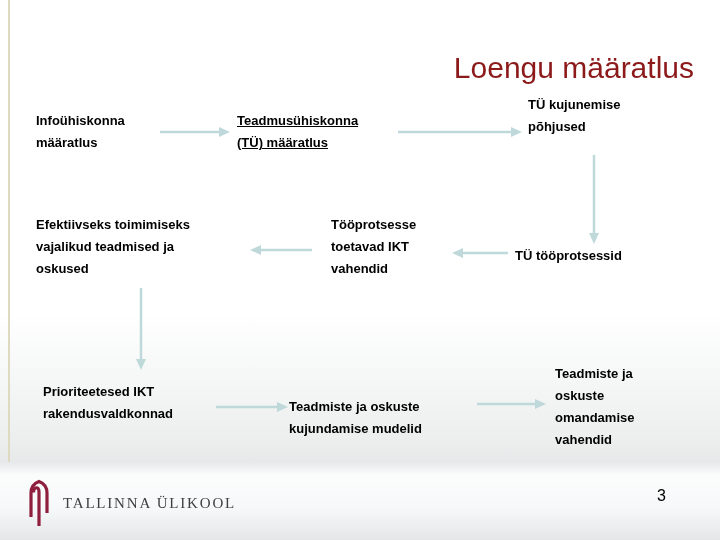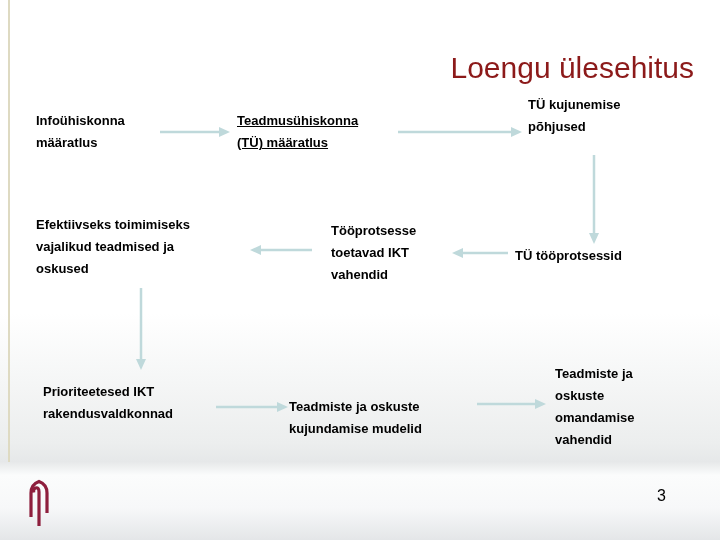--- a/index.html
+++ b/index.html
@@ -28,21 +28,21 @@
   }
   .node{
     position:absolute;
     font-size:13px;font-weight:bold;line-height:22px;color:#000;
     white-space:pre-line;
   }
   .n1{left:36px;top:110px;}
   .n2{left:237px;top:110px;text-decoration:underline;}
   .n3{left:528px;top:94px;}
   .n4{left:36px;top:214px;}
-  .n5{left:331px;top:214px;margin-top:6px;}
+  .n5{left:331px;top:214px;}
   .n6{left:515px;top:245px;}
   .n7{left:43px;top:381px;}
   .n8{left:289px;top:396px;}
   .n9{left:555px;top:363px;}
   .arrows{position:absolute;left:0;top:0;}
   .footer-logo{
     position:absolute;left:27px;top:479px;width:230px;height:50px;
   }
   .logo-mark{position:absolute;left:0;top:0;}
   .logo-text{
@@ -56,21 +56,21 @@
     font-size:16px;color:#000;
   }
 </style>
 </head>
 <body>
 
 <div class="slide">
 
   <div class="accent-line"></div>
 
-  <div class="title">Loengu ülesehitus</div>
+  <div class="title">Loengu määratlus</div>
 
   <div class="node n1">Infoühiskonna
 määratlus</div>
   <div class="node n2">Teadmusühiskonna
 (TÜ) määratlus</div>
   <div class="node n3">TÜ kujunemise
 põhjused</div>
   <div class="node n4">Efektiivseks toimimiseks
 vajalikud teadmised ja
 oskused</div>
@@ -124,17 +124,18 @@
     </g>
   </svg>
 
   <div class="footer-logo">
     <svg class="logo-mark" width="24" height="48" viewBox="0 0 24 48">
       <g stroke="#8e1f3d" stroke-width="3.2" fill="none">
         <path d="M4,38 L4,14 Q4,5.5 12,2.5 Q20,5.5 20,14 L20,34"></path>
         <path d="M12,47 L12,13 Q12,8 8.5,9 Q6,10 6.8,13.5"></path>
       </g>
     </svg>
+    <span class="logo-text">TALLINNA ÜLIKOOL</span>
   </div>
 
   <div class="page-number">3</div>
 
 </div>
 
 </body></html>

